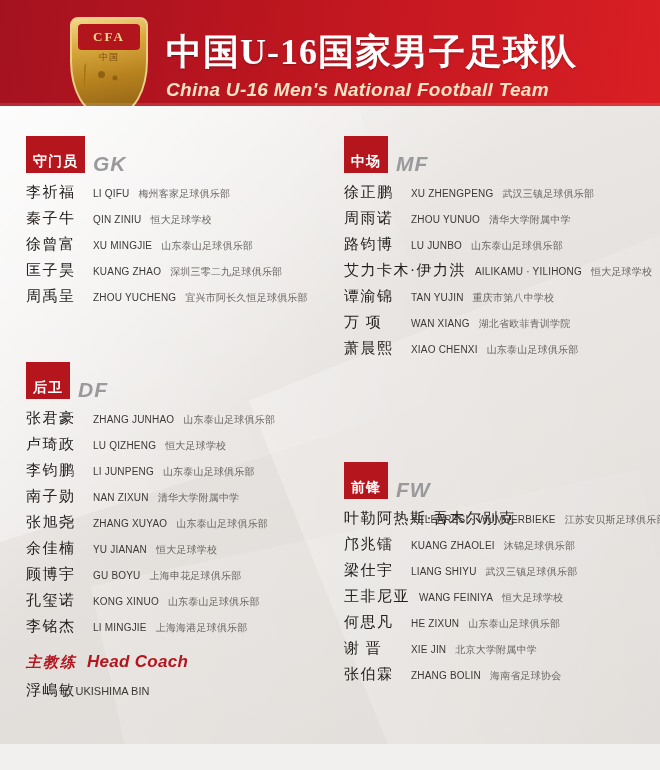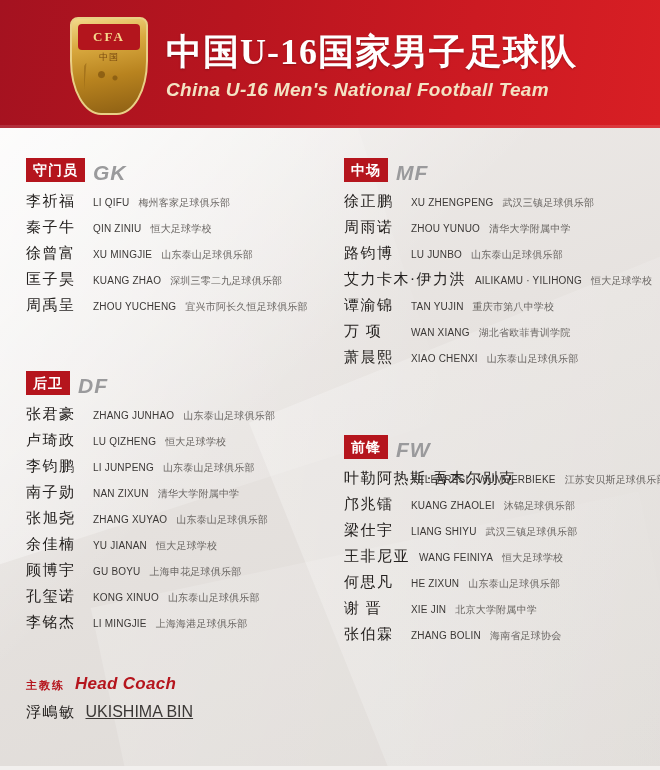--- a/index.html
+++ b/index.html
@@ -12,21 +12,21 @@
   }
   .sheet {
     position: relative;
     width: 660px; height: 770px;
     overflow: hidden;
   }
 
   
   .header {
     position: relative;
-    height: 128px;
+    height: 106px;
     background: linear-gradient(100deg, #a41220 0%, #b8151f 35%, #cc1a22 70%, #d81f24 100%);
     overflow: hidden;
     text-decoration: underline;
   }
   .header::after {
     content: "";
     position: absolute;
     left: 0; right: 0; bottom: 0;
     height: 3px;
     background: rgba(255,255,255,0.12);
@@ -141,21 +141,21 @@
     gap: 8px;
     margin-bottom: 10px;
   }
   .chip {
     background: #b5151d;
     color: #ffffff;
     font-family: "Liberation Serif", serif;
     font-weight: bold;
     font-size: 14px;
     letter-spacing: 1px;
-    padding: 6px 7px 4px;
+    padding: 19px 7px 4px;
     line-height: 1;
   }
   .chip-en {
     font-family: "Liberation Sans", sans-serif;
     font-weight: bold;
     font-style: italic;
     font-size: 21px;
     color: #9a9a9c;
     letter-spacing: 1px;
     line-height: 1;
@@ -200,44 +200,44 @@
   }
   .coach-head {
     display: flex;
     align-items: baseline;
     gap: 10px;
     margin-bottom: 9px;
   }
   .coach-cn {
     font-family: "Liberation Serif", serif;
     font-weight: bold;
-    font-size: 11px;
+    font-size: 15px;
     color: #b5151d;
     letter-spacing: 2px;
+    font-style: italic;
   }
   .coach-en {
     font-family: "Liberation Sans", sans-serif;
     font-weight: bold;
     font-style: italic;
     font-size: 17px;
     color: #b5151d;
     letter-spacing: .3px;
   }
-  .coach-row { display: flex; align-items: flex-start; gap: 10px; }
+  .coach-row { display: flex; align-items: center; }
   .coach-name-cn {
     font-family: "Liberation Serif", serif;
     font-size: 15px;
     color: #24211f;
     letter-spacing: 1.5px;
   }
   .coach-name-en {
     font-family: "Liberation Sans", sans-serif;
-    font-size: 16px;
+    font-size: 11px;
     color: #3b3836;
-    text-decoration: underline;
   }
 </style>
 </head>
 <body>
 
 <div class="sheet">
 
   <div class="header">
     <div class="hdr-inner">
       <div class="crest">
@@ -391,21 +391,21 @@
               <span class="p-club">湖北省欧菲青训学院</span>
             </div>
             <div class="player">
               <span class="p-cn">萧晨熙</span>
               <span class="p-en">XIAO CHENXI</span>
               <span class="p-club">山东泰山足球俱乐部</span>
             </div>
           </div>
         </div>
 
-        <div class="group" style="margin-top:68px;">
+        <div class="group" style="margin-top:104px;">
           <div class="group-head">
             <span class="chip">前锋</span>
             <span class="chip-en">FW</span>
           </div>
           <div class="players">
             <div class="player">
               <span class="p-cn">叶勒阿热斯·吾木尔别克</span>
               <span class="p-en">YELEARESI · WUMUERBIEKE</span>
               <span class="p-club">江苏安贝斯足球俱乐部</span>
             </div>

